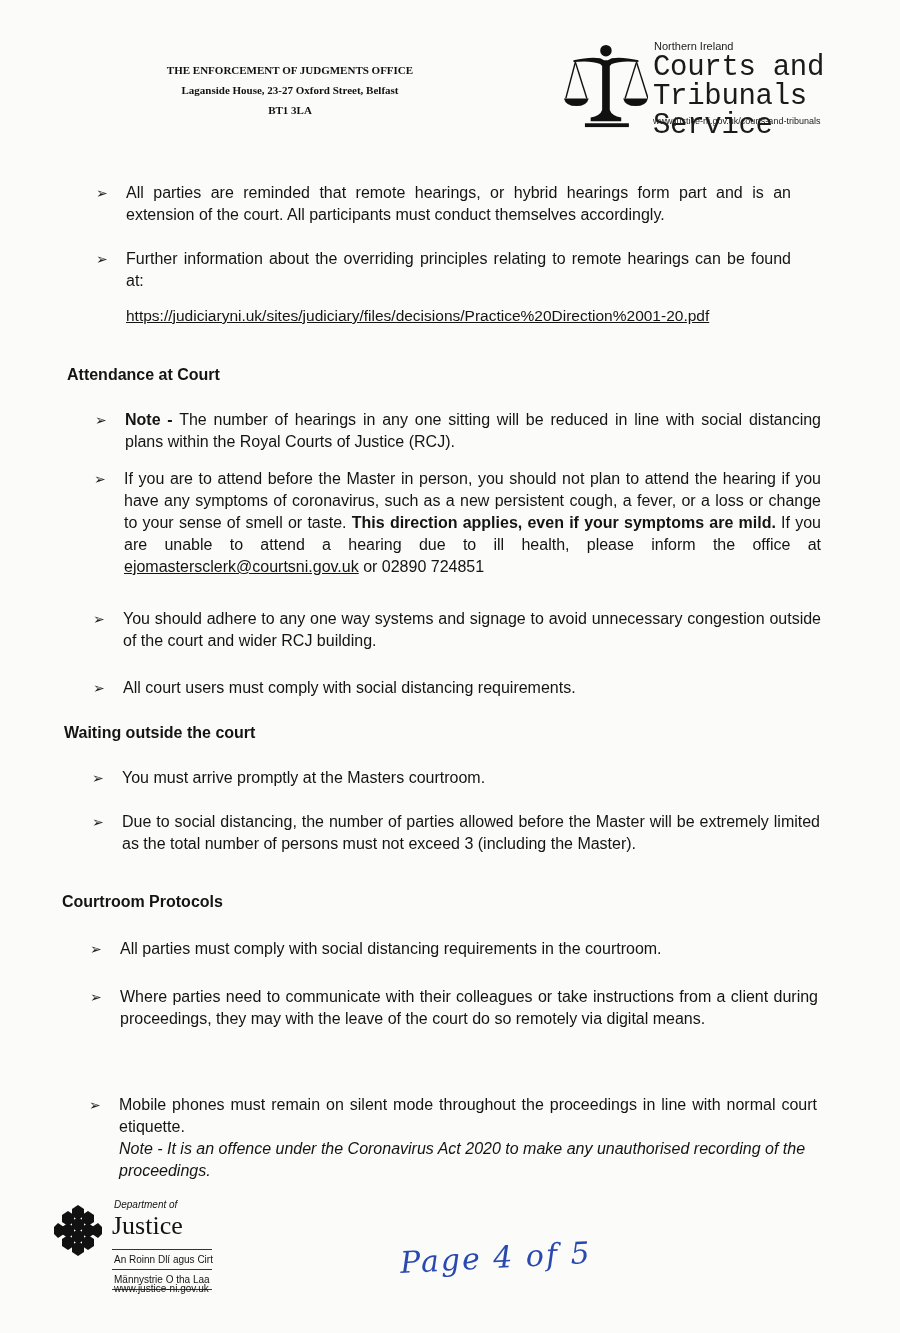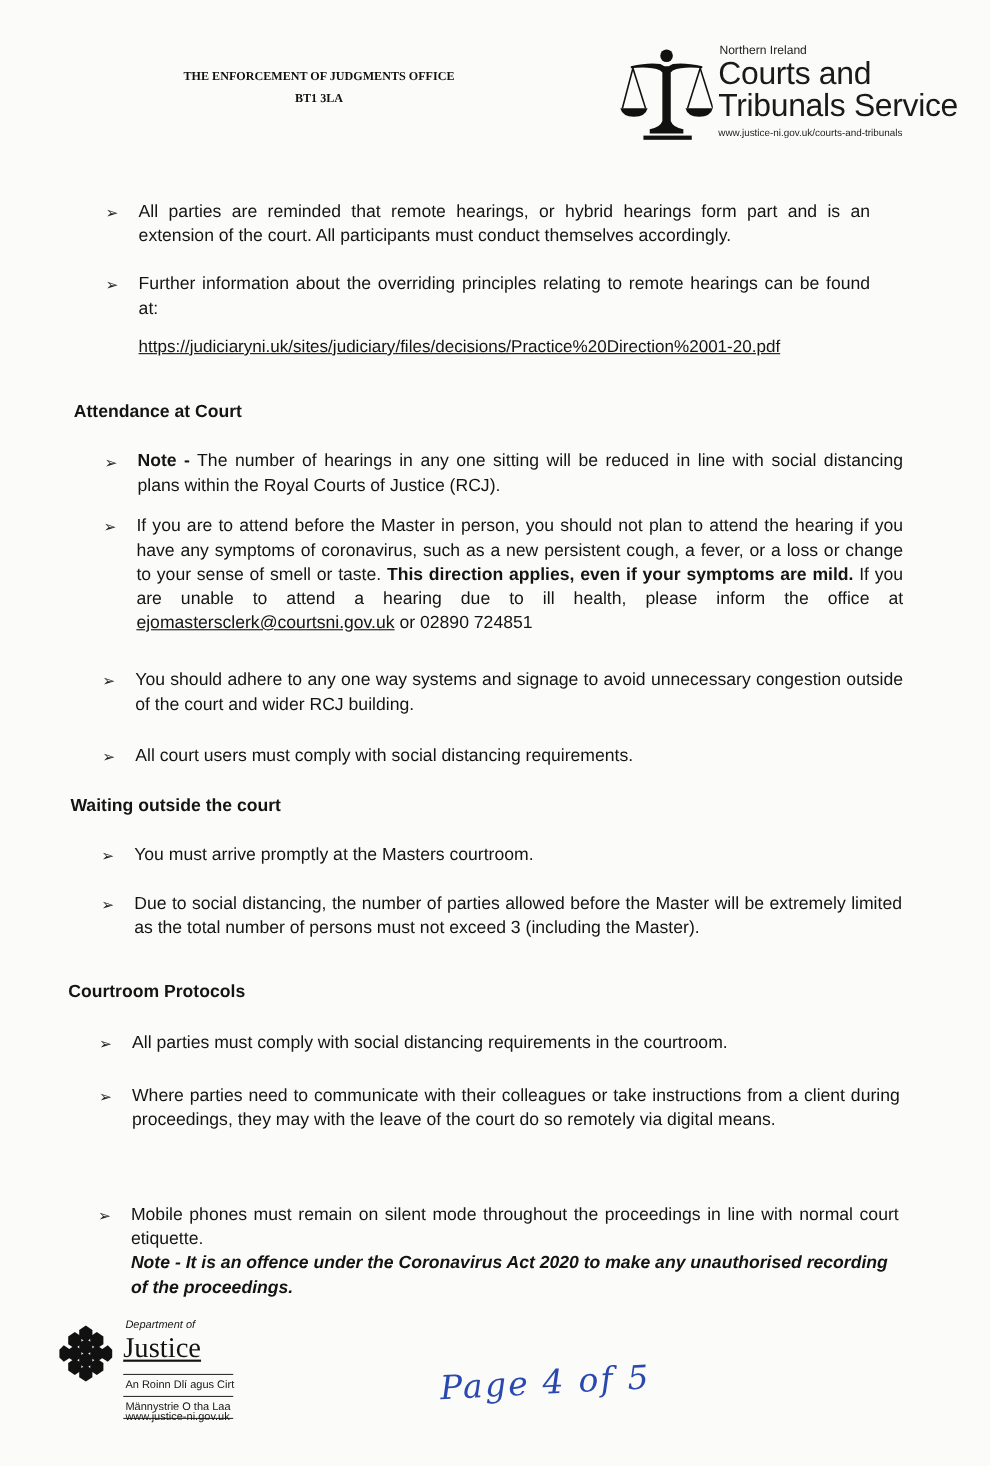--- a/index.html
+++ b/index.html
@@ -20,54 +20,55 @@
     font-weight: bold; font-size: 11px; line-height: 20px;
     color: #111;
   }
 
   
   .courts-logo { left: 562px; top: 40px; width: 310px; height: 92px; }
   .courts-logo svg { position: absolute; left: 0; top: 2px; }
   .courts-ni { position: absolute; left: 92px; top: 0px; font-size: 11px; color: #222; }
   .courts-name {
     position: absolute; left: 91px; top: 13px;
-    font-family: Liberation Sans, sans-serif; font-size: 29px; line-height: 29px; color: #1a1a1a;
+    font-family: Liberation Mono, monospace; font-size: 29px; line-height: 29px; color: #1a1a1a;
     letter-spacing: -0.3px;
   }
   .courts-url { position: absolute; left: 91px; top: 76px; font-size: 9px; color: #222; }
 
   
   .bullet { position: absolute; font-size: 16px; line-height: 22px; text-align: justify; }
   .bullet .arrow {
     position: absolute; left: -30px; top: 0; font-size: 14px; color: #222;
   }
   .heading { position: absolute; font-weight: bold; font-size: 16px; }
   .link { text-decoration: underline; color: #141414; }
   b { font-weight: bold; }
-  .bi { font-weight: bold; font-style: italic; }
+  .bi { font-weight: normal; font-style: italic; }
 
   
   .doj { left: 52px; top: 1197px; width: 200px; height: 120px; }
   .doj-dept { position: absolute; left: 62px; top: 2px; font-size: 10px; font-style: italic; }
-  .doj-justice { position: absolute; left: 60px; top: 14px; font-family: "Liberation Serif", serif; font-size: 26px; text-decoration: underline; }
+  .doj-justice { position: absolute; left: 60px; top: 14px; font-family: "Liberation Serif", serif; font-size: 26px; }
   .doj-line { position: absolute; left: 60px; width: 100px; border-top: 1px solid #333; }
   .doj-sub { position: absolute; left: 62px; font-size: 10px; }
 
   .handwriting {
     left: 400px; top: 1240px;
     font-family: "DejaVu Serif", serif; font-style: italic;
     font-size: 30px; color: #2a49b0; transform: rotate(-3deg);
     letter-spacing: 2px;
   }
 </style>
 </head>
 <body>
 
 <div class="abs office">
   <div>THE ENFORCEMENT OF JUDGMENTS OFFICE</div>
+  <div>Laganside House, 23-27 Oxford Street, Belfast</div>
   <div>BT1 3LA</div>
 </div>
 
 <div class="abs courts-logo">
   <svg width="86" height="88" viewBox="0 0 90 90">
     <circle cx="46" cy="8" r="6" fill="#111"></circle>
     <path d="M12 18 Q30 14 40 16 L44 18 L48 18 L52 16 Q62 14 80 18 L80 20 Q62 18 52 22 L50 24 L50 70 Q52 76 62 78 L62 82 L30 82 L30 78 Q40 76 42 70 L42 24 L40 22 Q30 18 12 20 Z" fill="#111"></path>
     <line x1="14" y1="20" x2="4" y2="58" stroke="#111" stroke-width="1.5"></line>
     <line x1="14" y1="20" x2="26" y2="58" stroke="#111" stroke-width="1.5"></line>
     <path d="M2 58 L28 58 Q26 66 15 66 Q4 66 2 58 Z" fill="#111"></path>

